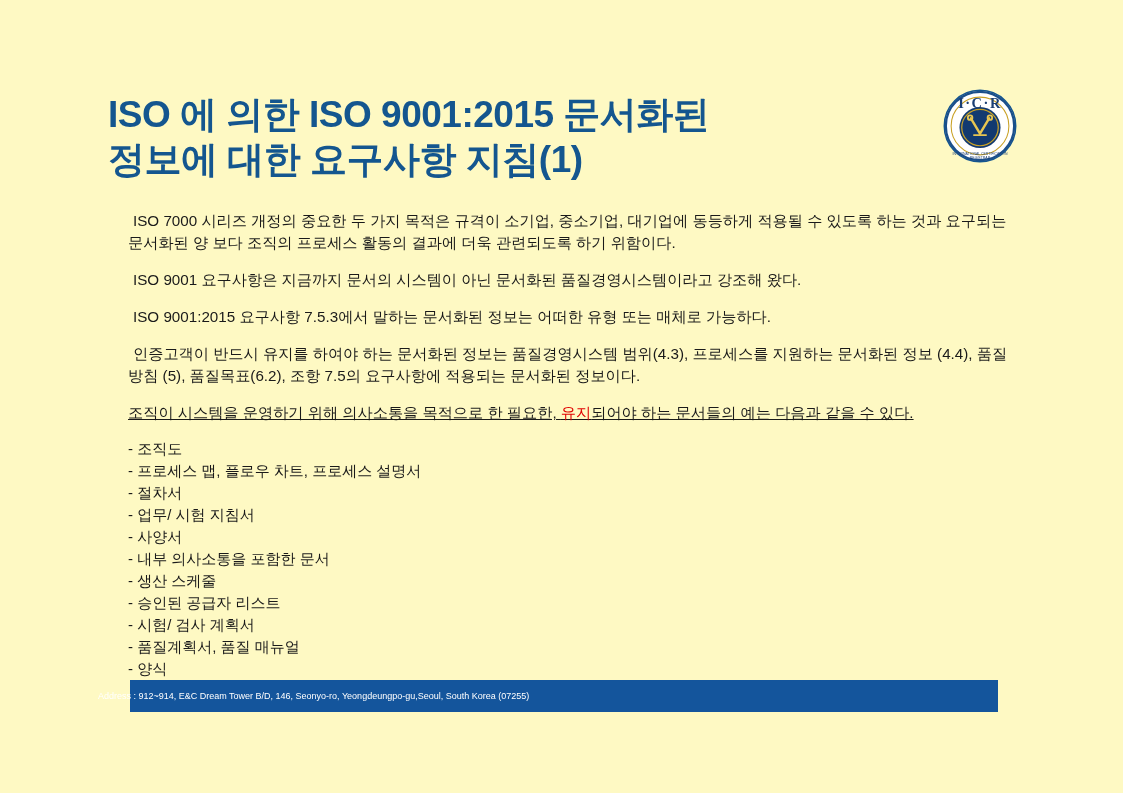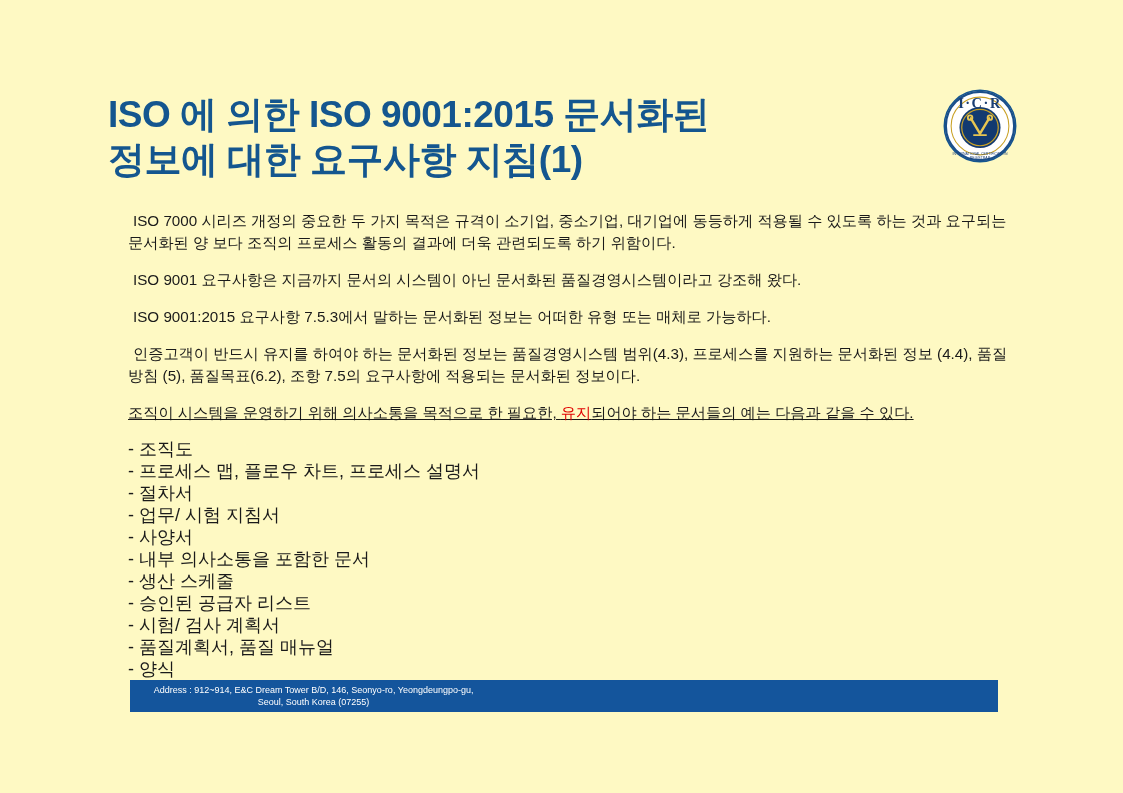--- a/index.html
+++ b/index.html
@@ -63,21 +63,21 @@
   }
   .para.tight { margin-bottom: 14px; text-decoration: underline; }
   .para.no-indent { text-indent: 0; }
   .hl-red { color: #e00000; }
 
   
   #doc-list {
     list-style: none;
     margin: 0;
     padding: 0;
-    font-size: 18px;
+    font-size: 15px;
     line-height: 22px;
     color: #1a1a1a;
   }
   #doc-list li {
     white-space: nowrap;
   }
 
   
   #footer-bar {
     position: absolute;
@@ -85,21 +85,20 @@
     top: 680px;
     width: 868px;
     height: 32px;
     background: #14559c;
     display: flex;
     align-items: stretch;
     box-sizing: border-box;
   }
   .footer-cell {
     display: flex;
-    flex-direction: column;
     align-items: center;
     justify-content: center;
     color: #ffffff;
     font-size: 9px;
     line-height: 12px;
     font-family: "Liberation Sans", "DejaVu Sans", sans-serif;
     text-align: center;
     padding: 0 4px;
     box-sizing: border-box;
   }

